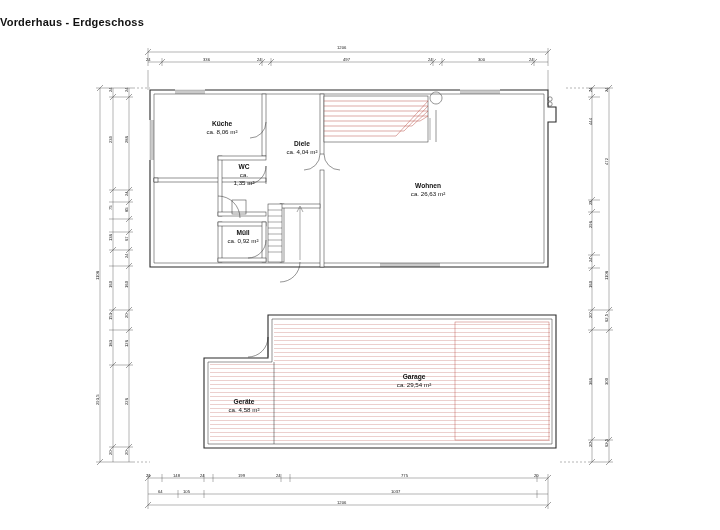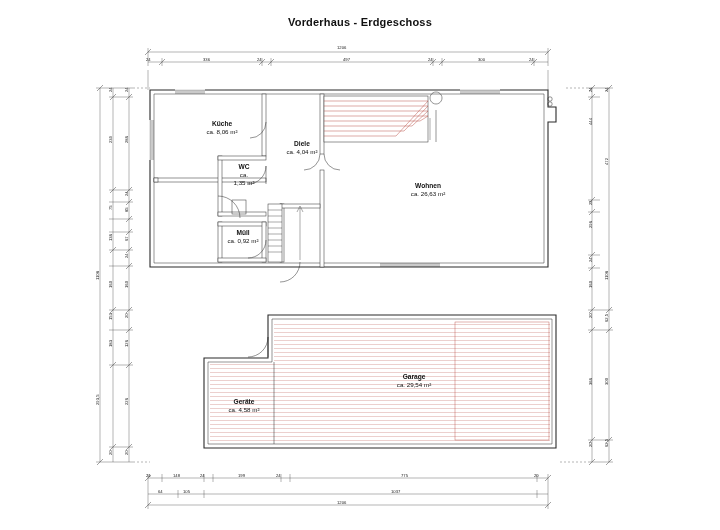--- a/index.html
+++ b/index.html
@@ -3,21 +3,21 @@
 <meta charset="utf-8">
 <style>
   html,body{margin:0;padding:0;}
   body{
     width:720px;height:530px;background:#ffffff;
     font-family:"Liberation Sans", sans-serif;
     color:#111;overflow:hidden;position:relative;
   }
   #plan{position:absolute;left:0;top:0;width:720px;height:530px;}
   .title{
-    position:absolute;left:0;top:16px;width:720px;text-align:center;
+    position:absolute;left:0;top:16px;width:720px;text-align:left;
     font-size:11px;font-weight:bold;letter-spacing:.2px;
   }
   .room{
     position:absolute;text-align:center;line-height:1.25;
     font-size:6.4px;color:#111;white-space:nowrap;
   }
   .room .nm{font-weight:bold;font-size:6.6px;}
   .room .ar{font-size:6.2px;}
   .dim{
     position:absolute;font-size:4.2px;color:#222;white-space:nowrap;

